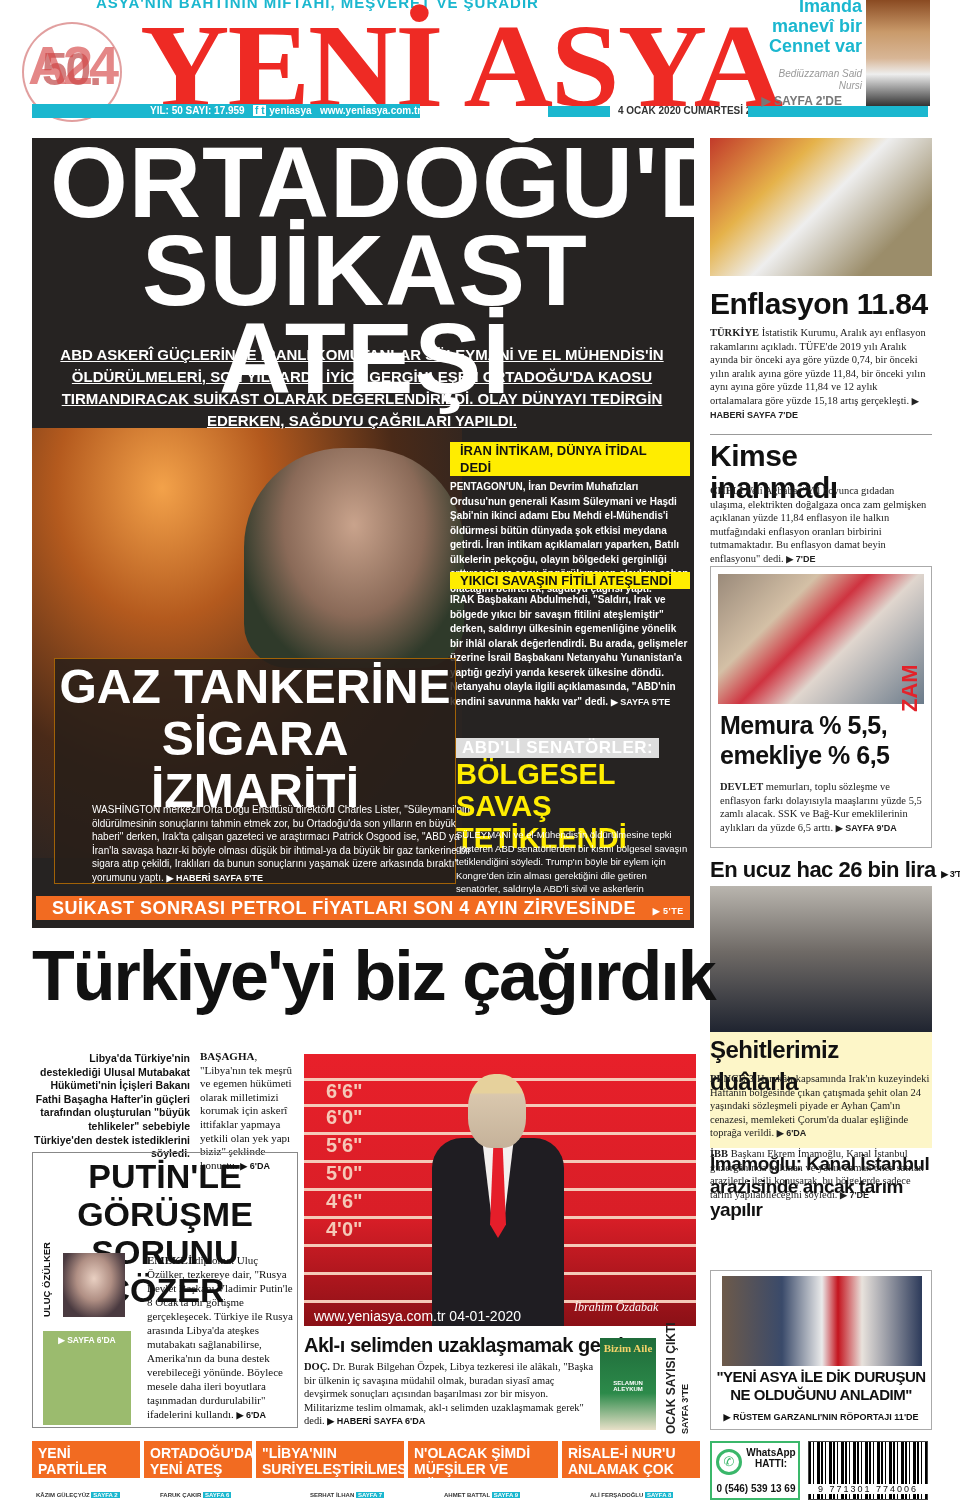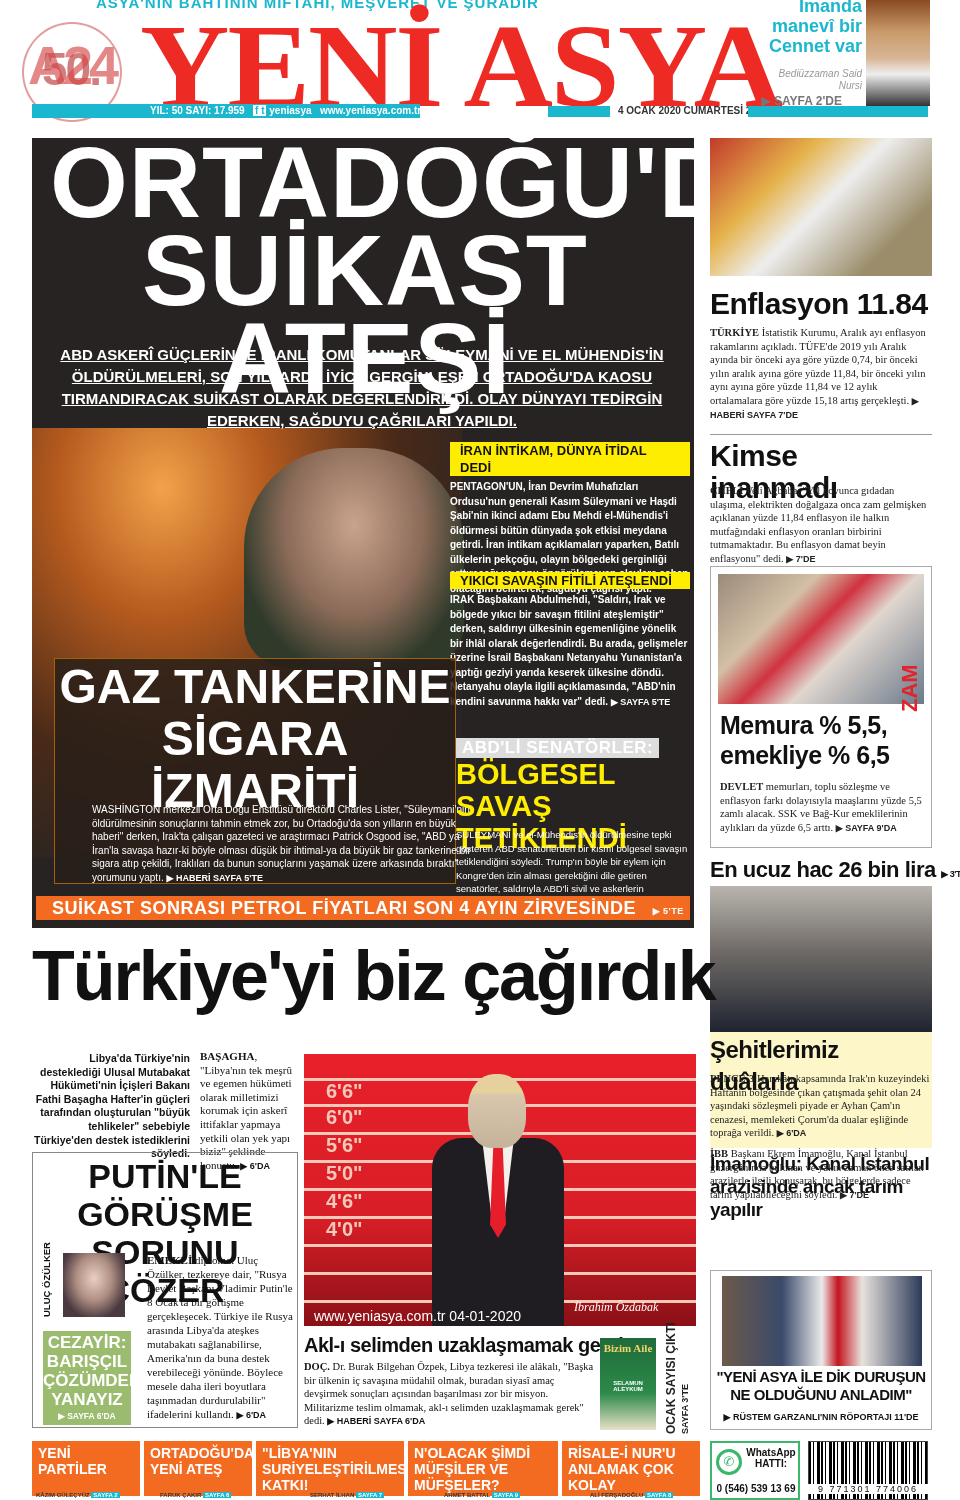--- a/index.html
+++ b/index.html
@@ -73,21 +73,21 @@
   .trump-shirt { left: 50px; top: 64px; width: 32px; height: 80px; background: #f3f0ee; clip-path: polygon(0 0,100% 0,70% 100%,30% 100%); }
   .trump-tie { left: 58px; top: 74px; width: 16px; height: 90px; background: #e51e2a; clip-path: polygon(20% 0,80% 0,100% 85%,50% 100%,0 85%); }
   .cartoon-url { left: 10px; top: 254px; font-size: 14px; color: #fff; }
   .cartoon-sign { left: 270px; top: 246px; font-size: 12px; font-style: italic; color: #fff; font-family: "Liberation Serif", serif; }
   .akl-head { left: 304px; top: 1333px; width: 300px; font-size: 20px; font-weight: bold; line-height: 24px; letter-spacing: -0.5px; white-space: nowrap; }
   .akl-body { left: 304px; top: 1360px; width: 292px; font-size: 10.5px; line-height: 13.5px; }
   .bizim-aile { left: 600px; top: 1338px; width: 56px; height: 92px; background: linear-gradient(180deg,#1f6b3a 0%,#2c8a4a 60%,#e8e0c8 100%); color: #f5d36a; font-family: "Liberation Serif", serif; font-size: 11px; font-weight: bold; text-align: center; padding-top: 4px; }
   .bizim-vert { left: 664px; top: 1434px; font-size: 12px; font-weight: bold; color: #222; transform: rotate(-90deg); transform-origin: left top; white-space: nowrap; line-height: 14px; }
 
   
-  .promo { top: 1441px; height: 55px; background: #f26b21; color: #fff; font-weight: bold; font-size: 14px; line-height: 16px; padding: 4px 6px; }
+  .promo { top: 1441px; height: 37px; background: #f26b21; color: #fff; font-weight: bold; font-size: 14px; line-height: 16px; padding: 4px 6px; }
   .promo-by { top: 1492px; font-size: 6px; color: #333; white-space: nowrap; }
   .promo-by span { background: #1bb7cf; color: #fff; padding: 0 2px; font-weight: bold; }
   .whatsapp { left: 710px; top: 1441px; width: 90px; height: 59px; border: 2px solid #3ab76a; }
   .wa-icon { left: 4px; top: 6px; width: 26px; height: 26px; border-radius: 50%; border: 3px solid #3ab76a; color: #3ab76a; font-size: 13px; text-align: center; line-height: 20px; }
   .wa-label { left: 32px; top: 4px; width: 54px; text-align: center; font-size: 10px; font-weight: bold; line-height: 11px; }
   .wa-phone { left: 2px; top: 40px; width: 84px; text-align: center; font-size: 10px; font-weight: bold; }
   .barcode { left: 808px; top: 1441px; width: 120px; height: 59px; border: 1px solid #444; background: repeating-linear-gradient(90deg,#000 0 2px,#fff 2px 4px,#000 4px 5px,#fff 5px 8px,#000 8px 11px,#fff 11px 12px); }
   .barcode-num { left: 808px; top: 1484px; width: 120px; text-align: center; font-size: 9px; background: #fff; letter-spacing: 2px; }
 </style>
 </head>
@@ -212,21 +212,20 @@
 <div class="abs libya-right serif">
   <b>BAŞAGHA</b><span>, "Libya'nın tek meşrû ve egemen hükümeti olarak milletimizi korumak için askerî ittifaklar yapmaya yetkili olan yek yapı biziz" şeklinde konuştu.</span>
   <span class="ref">▶ 6'DA</span>
 </div>
 
 <div class="abs putin-box">
   <div class="abs putin-head">PUTİN'LE GÖRÜŞME SORUNU ÇÖZER</div>
   <div class="abs ozulker-photo"></div>
   <div class="abs ozulker-label">ULUÇ ÖZÜLKER</div>
   <div class="abs cezayir">
-    <div>CEZAYİR: BARIŞÇIL ÇÖZÜMDEN YANAYIZ</div>
     <div class="cezayir-ref">▶ SAYFA 6'DA</div>
   </div>
   <div class="abs putin-body serif">
     <b>EMEKLİ</b><span> diplomat Uluç Özülker, tezkereye dair, "Rusya Devlet Başkanı Vladimir Putin'le 8 Ocak'ta bir görüşme gerçekleşecek. Türkiye ile Rusya arasında Libya'da ateşkes mutabakatı sağlanabilirse, Amerika'nın da buna destek verebileceği yönünde. Böylece mesele daha ileri boyutlara taşınmadan durdurulabilir" ifadelerini kullandı.</span>
     <span class="ref">▶ 6'DA</span>
   </div>
 </div>
 
 <div class="abs cartoon">
   <div class="cartoon-line" style="top:24px;"></div>

